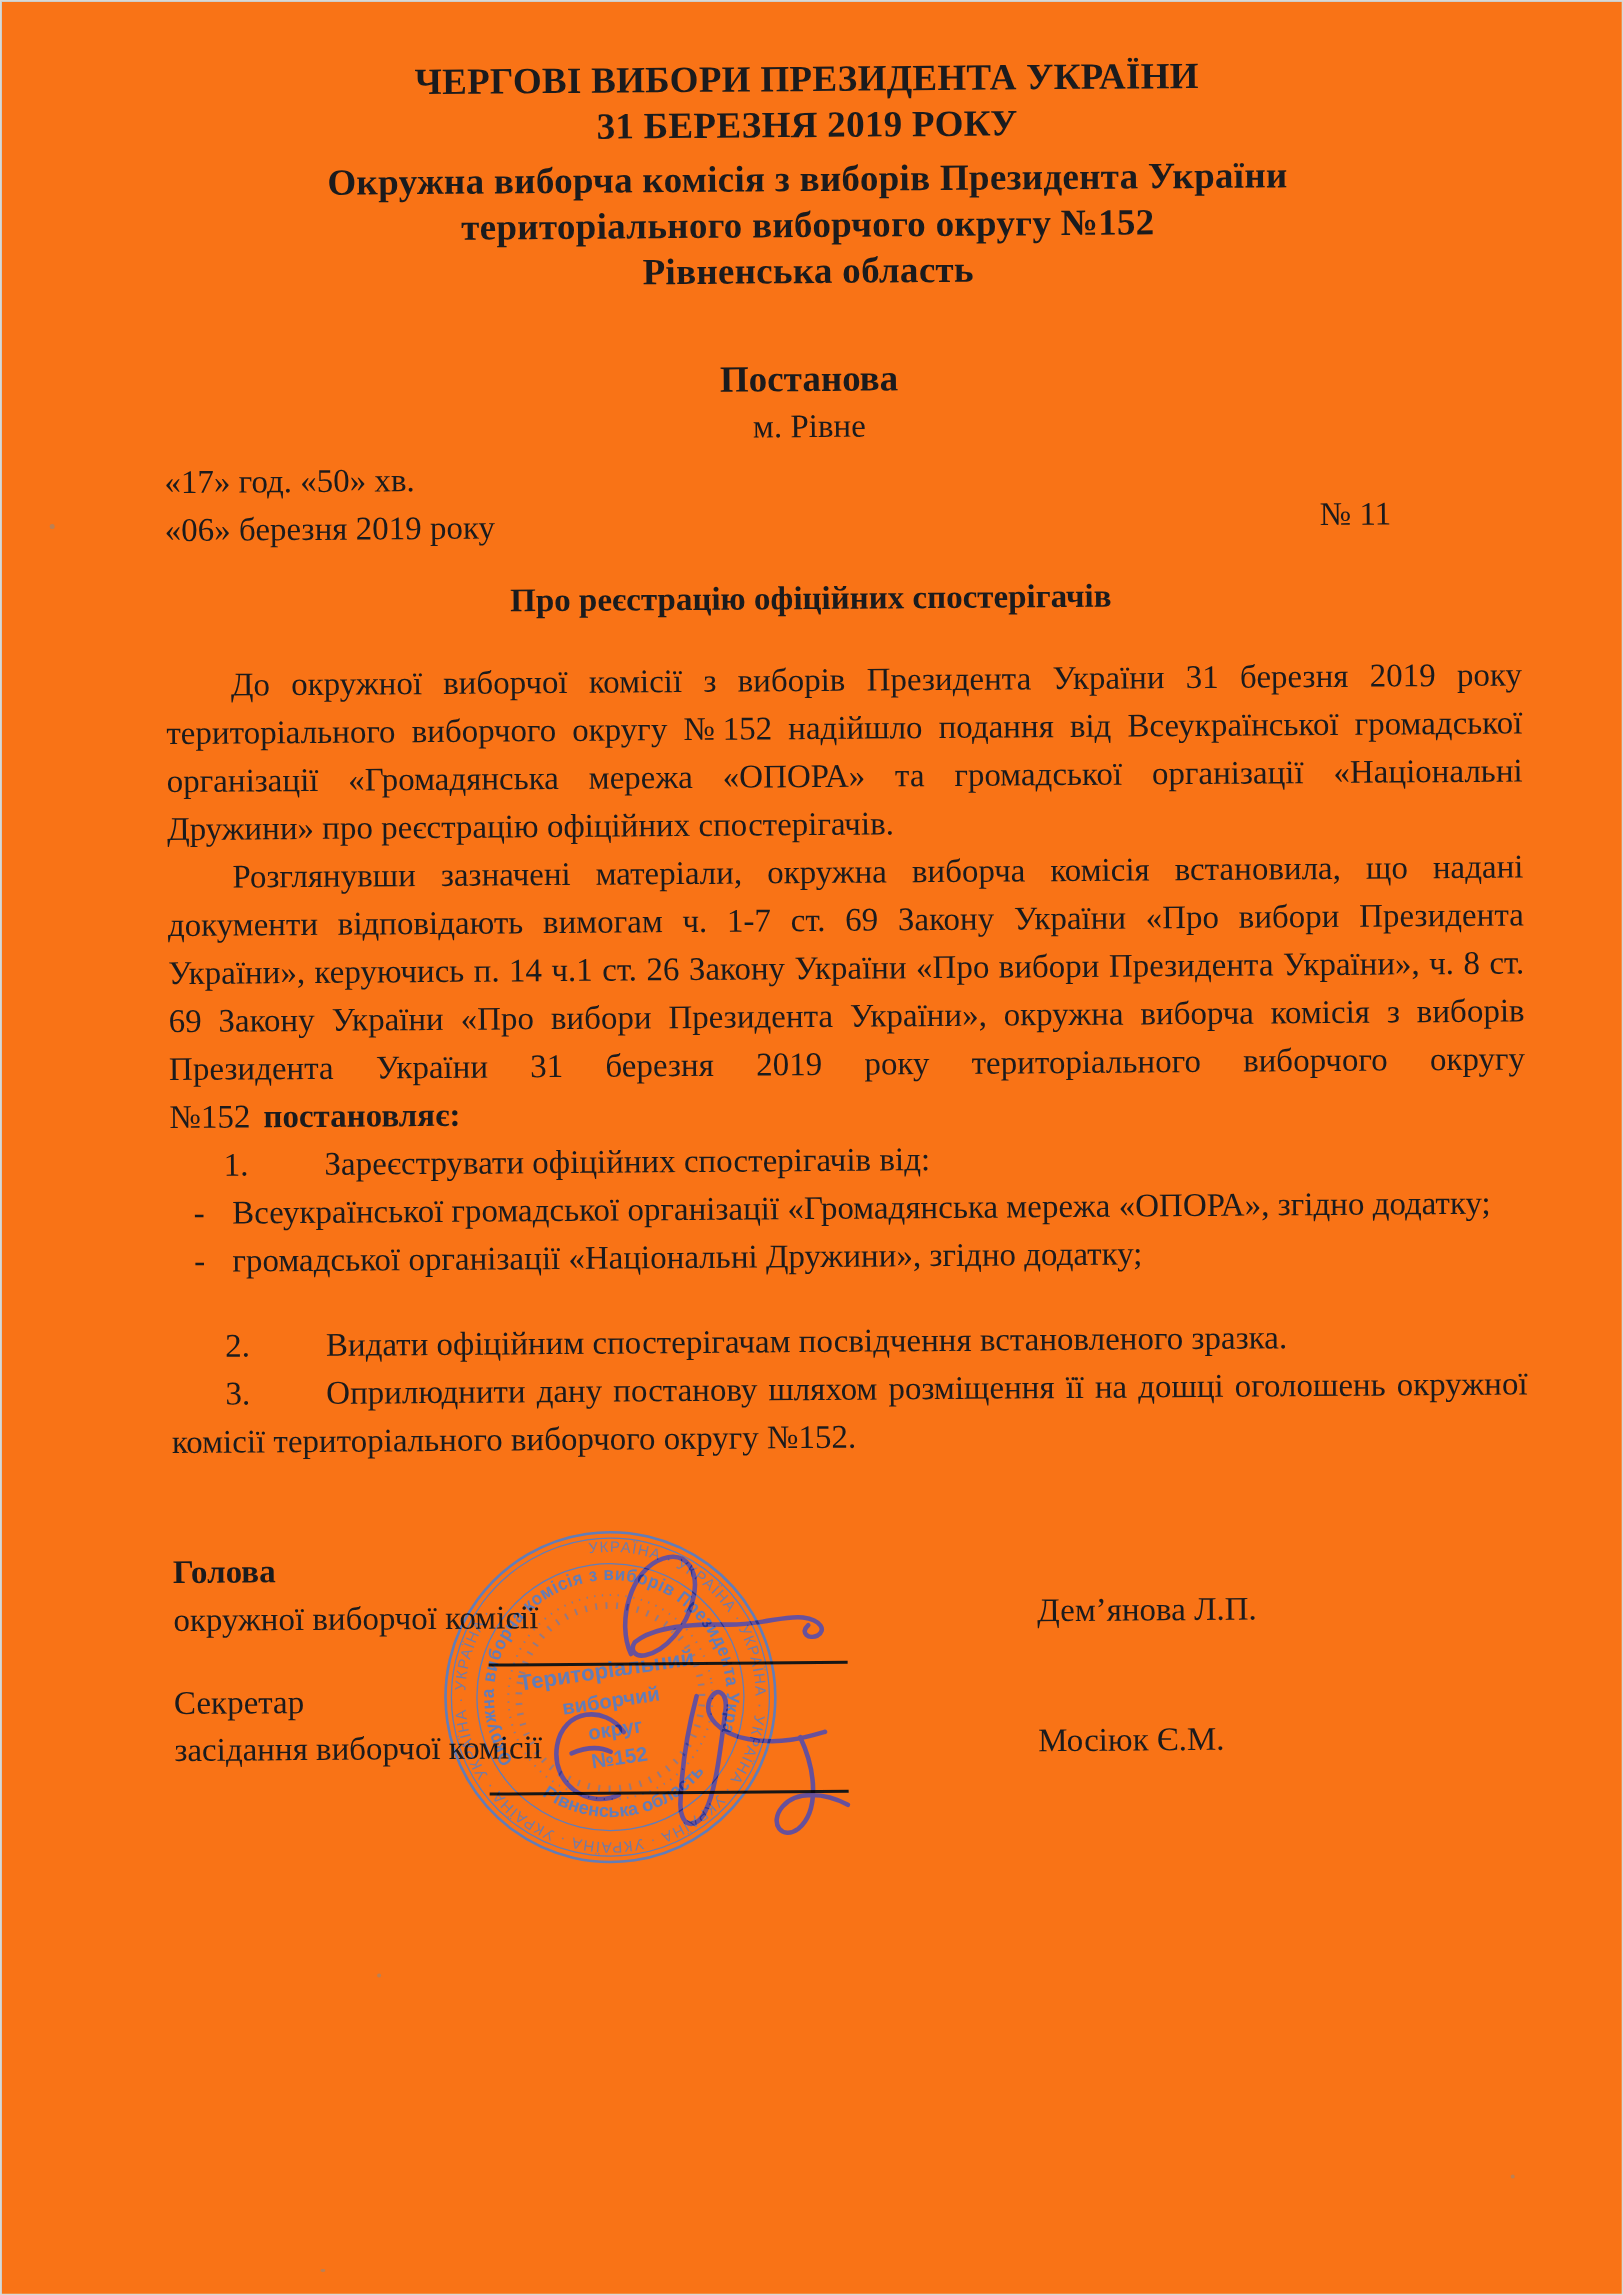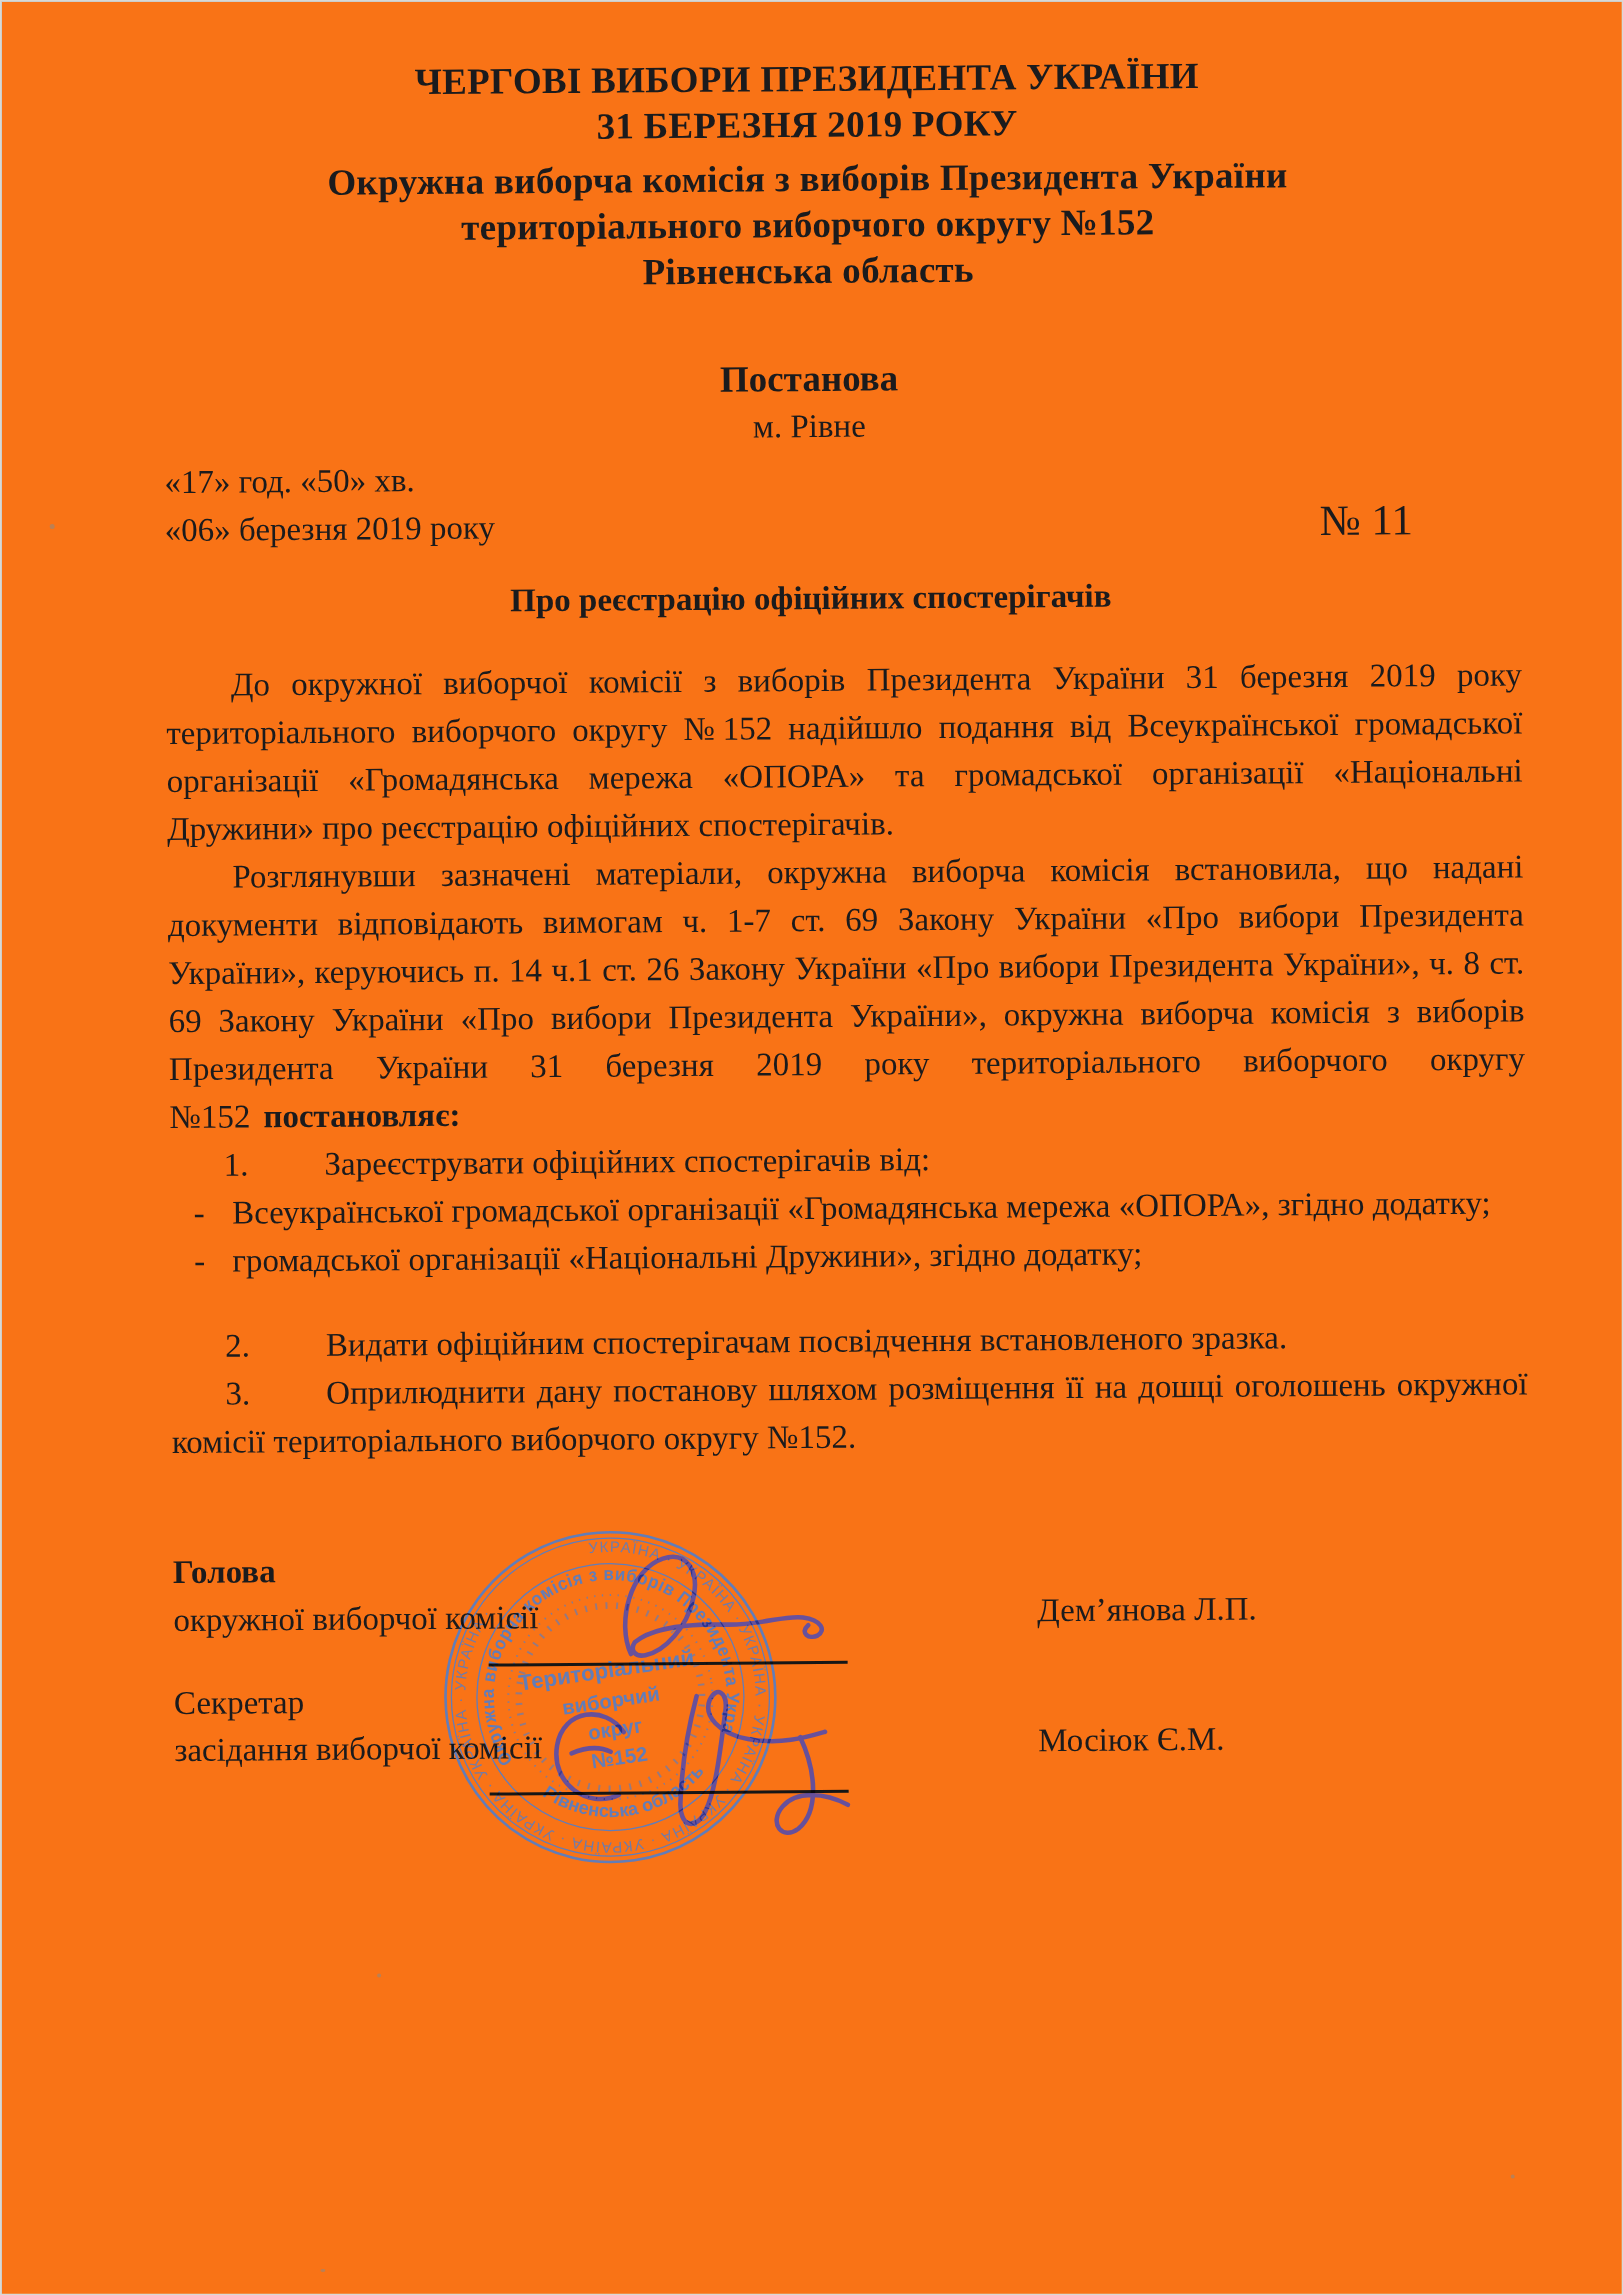--- a/index.html
+++ b/index.html
@@ -16,21 +16,21 @@
 
   
   .header{position:absolute;top:56px;left:0;width:100%;text-align:center;font-weight:bold;font-size:37px;line-height:46px;letter-spacing:0.3px;}
   .header .h-line.gap-above{margin-top:7.9px;}
 
   .doc-type{position:absolute;top:357px;left:0;width:100%;text-align:center;font-weight:bold;font-size:37px;}
   .city{position:absolute;top:408px;left:0;width:100%;text-align:center;font-size:33px;}
 
   .meta-time{position:absolute;top:459px;left:166px;font-size:33px;}
   .meta-date{position:absolute;top:507px;left:166px;font-size:33px;}
-  .doc-number{position:absolute;top:500px;left:1321px;font-size:43px;}
+  .doc-number{position:absolute;top:500px;left:1321px;font-size:33px;}
 
   .subject{position:absolute;top:580px;left:0;width:100%;text-align:center;font-weight:bold;font-size:33px;}
 
   
   .body-text{
     position:absolute;top:656px;left:166px;width:1356px;
     font-size:33px;line-height:48px;text-align:justify;z-index:2;
   }
   .body-text p{margin:0;}
   .para{text-indent:65px;}

